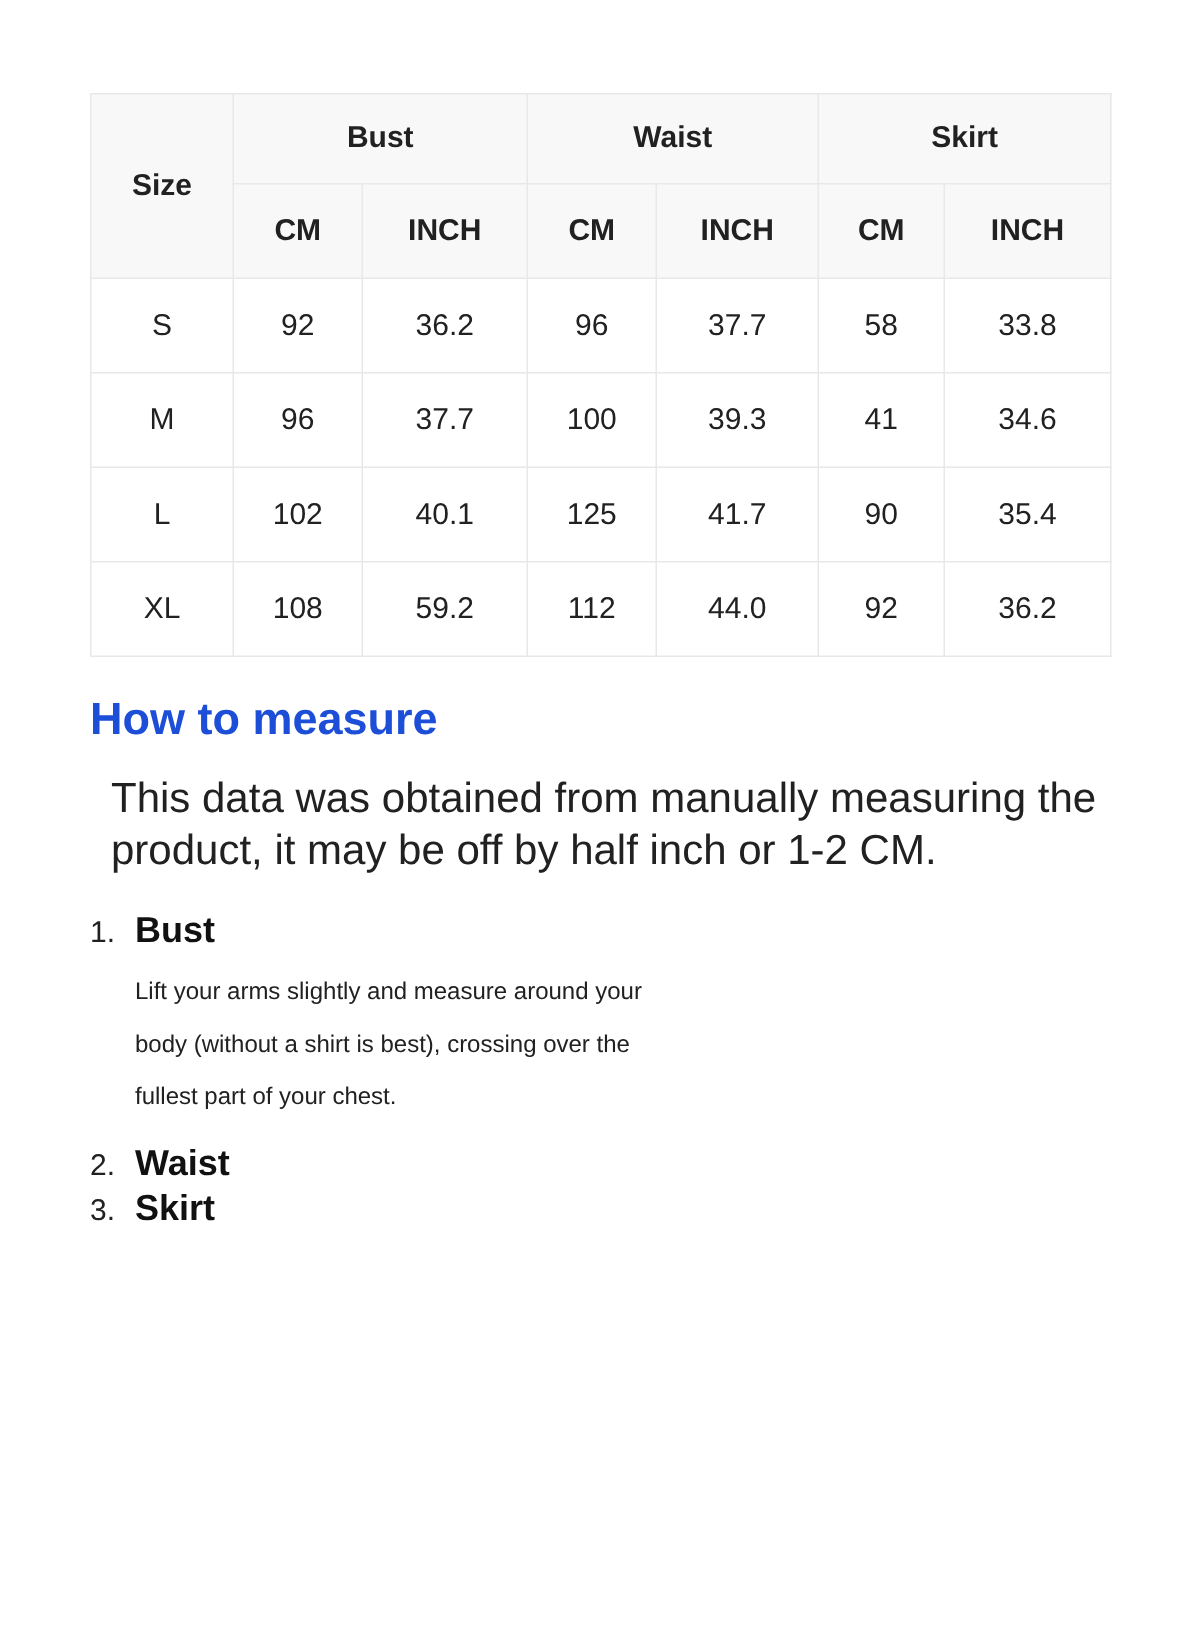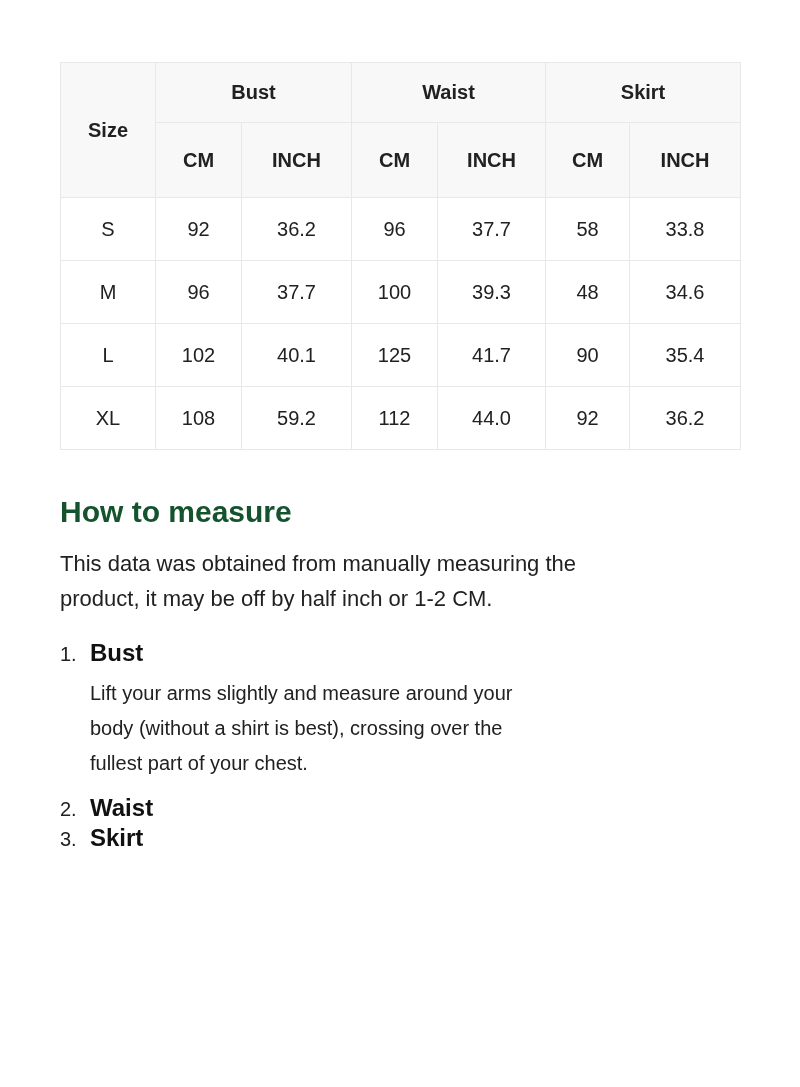--- a/index.html
+++ b/index.html
@@ -25,34 +25,35 @@
     text-align: center;
     vertical-align: middle;
     font-size: 20px;
     color: #212121;
   }
   table.size-chart th {
     background: #f8f8f8;
     font-weight: 700;
   }
   tr.group-row th { height: 60px; }
-  tr.unit-row th { height: 75px; text-align: center; }
+  tr.unit-row th { height: 63px; text-align: center; }
   tbody td { height: 63px; background: #ffffff; font-weight: 400; }
   .measure-title {
-    margin-top: 44px;
+    margin-top: 24px;
     font-size: 30px;
     line-height: 36px;
     font-weight: 700;
-    color: #14532d;
+    color: #1d4ed8;
   }
   .measure-intro {
     margin-top: 16px;
-    font-size: 22px;
+    font-size: 28px;
     line-height: 35px;
     white-space: pre-line;
+    margin-left: 14px;
   }
   .measure-list {
     margin-top: 22px;
   }
   .measure-item-head {
     display: flex;
     align-items: baseline;
   }
   .measure-item-number {
     width: 30px;
@@ -61,21 +62,21 @@
     color: #212121;
   }
   .measure-item-label {
     font-size: 24px;
     line-height: 30px;
     font-weight: 700;
     color: #111111;
   }
   .measure-item-desc {
     margin: 8px 0 12px 30px;
-    font-size: 20px;
+    font-size: 16px;
     line-height: 35px;
     white-space: pre-line;
   }
 </style>
 </head>
 <body>
 
 <div class="page">
 
   <table class="size-chart">
@@ -113,21 +114,21 @@
         <td>37.7</td>
         <td>58</td>
         <td>33.8</td>
       </tr>
       <tr>
         <td>M</td>
         <td>96</td>
         <td>37.7</td>
         <td>100</td>
         <td>39.3</td>
-        <td>48</td>
+        <td>41</td>
         <td>34.6</td>
       </tr>
       <tr>
         <td>L</td>
         <td>102</td>
         <td>40.1</td>
         <td>125</td>
         <td>41.7</td>
         <td>90</td>
         <td>35.4</td>

